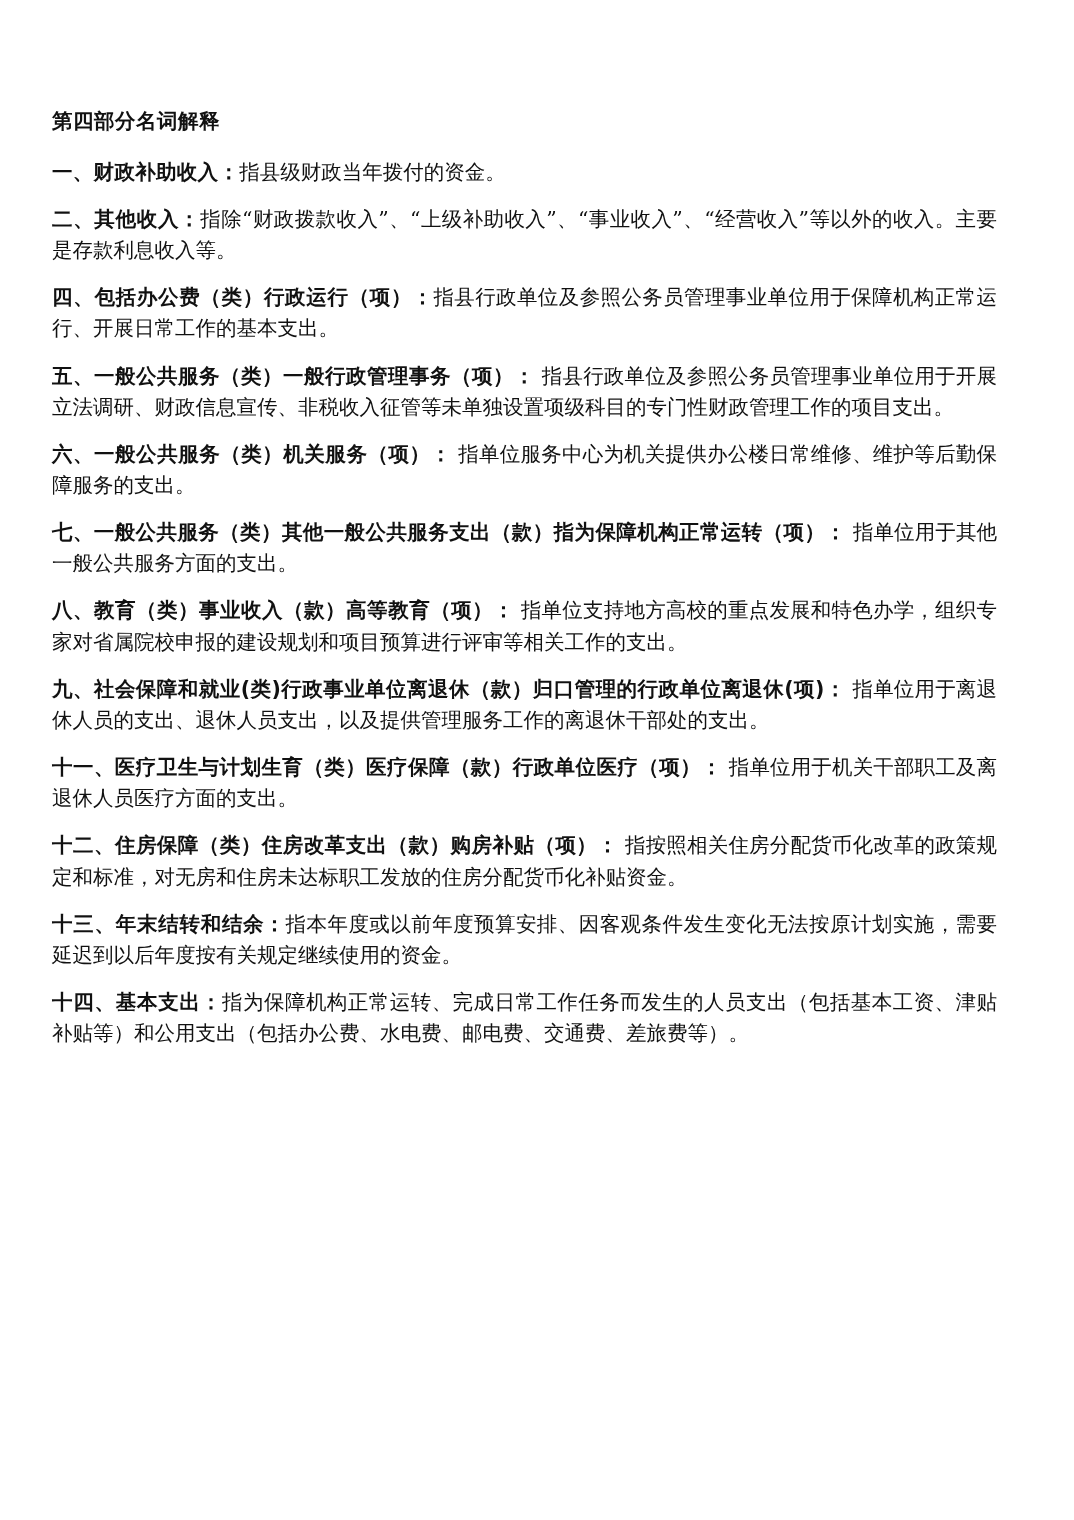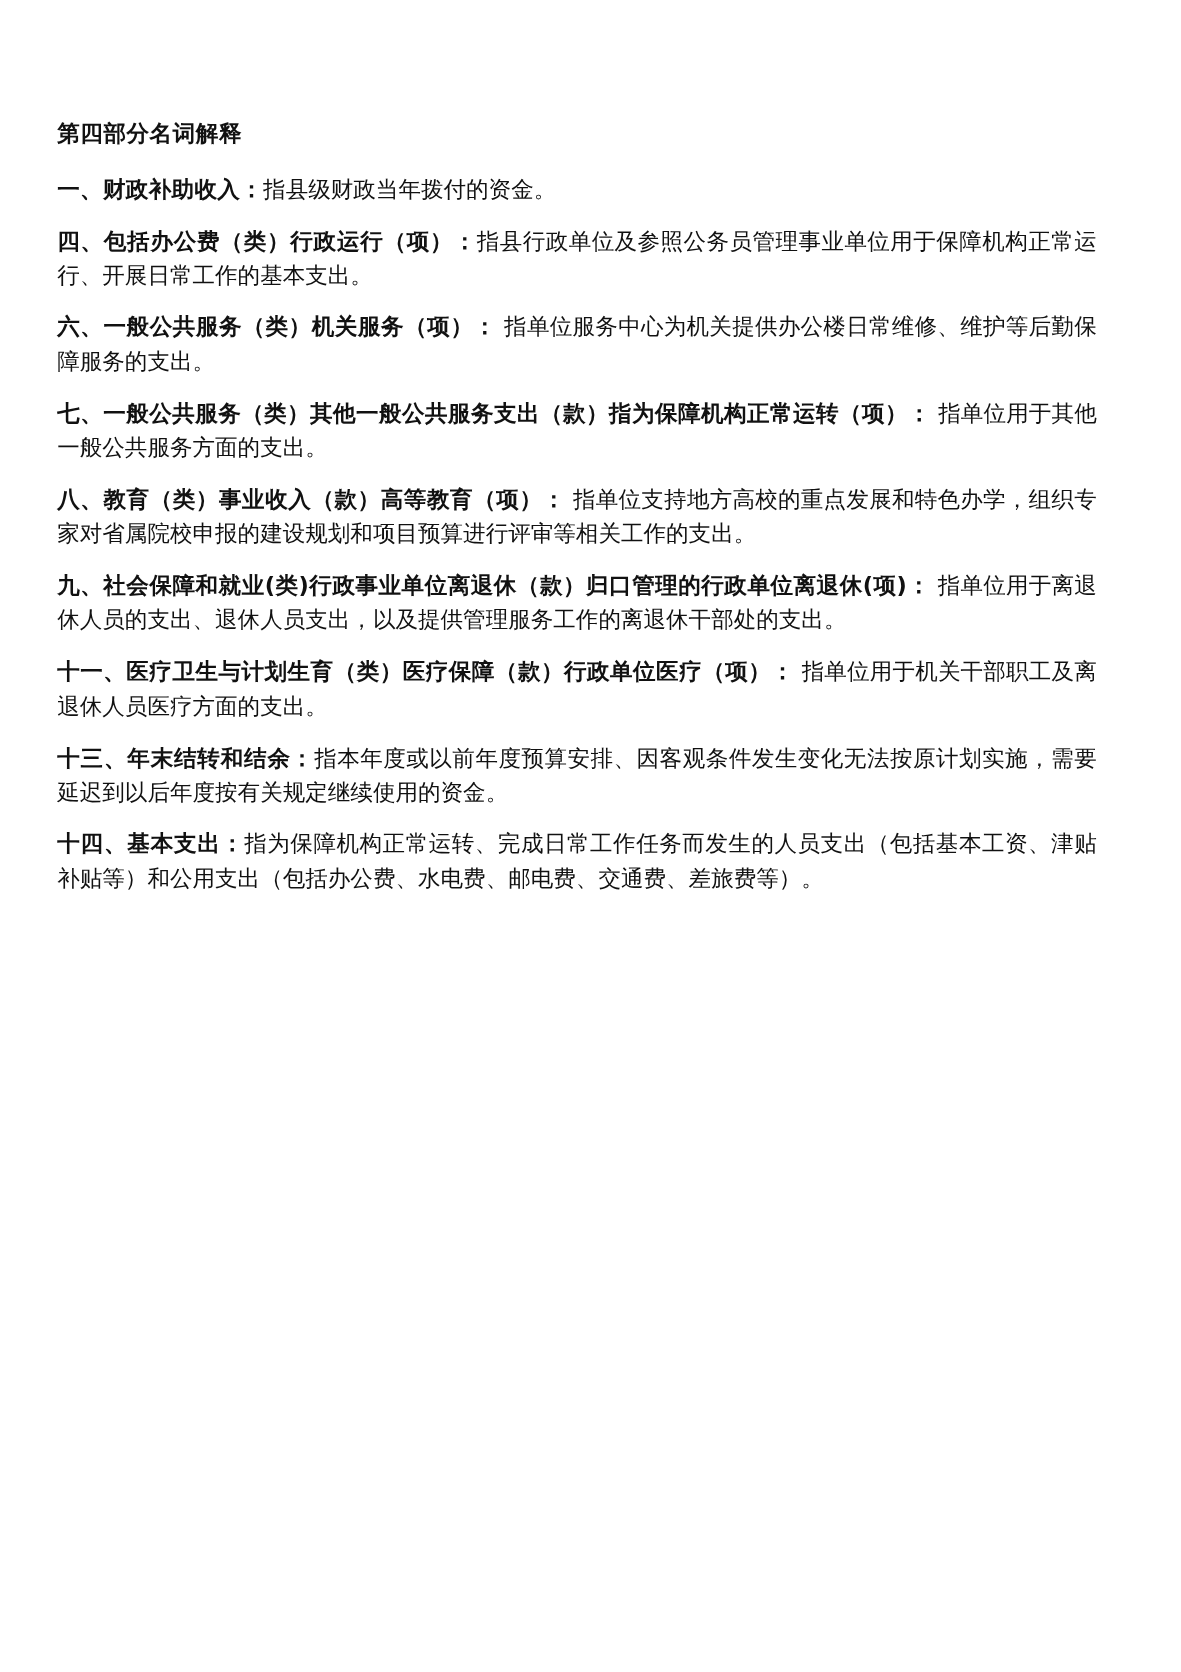--- a/index.html
+++ b/index.html
@@ -67,26 +67,32 @@
 <div class="page">
 
   <div class="content">
 
     <h1 class="doc-title">第四部分名词解释</h1>
 
     <p class="para">
       <span class="lead">一、财政补助收入：</span><span class="body">指县级财政当年拨付的资金。</span>
     </p>
 
+    <p class="para">
+      <span class="lead">二、其他收入：</span><span class="body">指除“财政拨款收入”、“上级补助收入”、“事业收入”、“经营收入”等以外的收入。主要是存款利息收入等。</span>
+    </p>
 
 
     <p class="para">
       <span class="lead">四、包括办公费（类）行政运行（项）：</span><span class="body">指县行政单位及参照公务员管理事业单位用于保障机构正常运行、开展日常工作的基本支出。</span>
     </p>
 
+    <p class="para">
+      <span class="lead">五、一般公共服务（类）一般行政管理事务（项）：</span><span class="body"> 指县行政单位及参照公务员管理事业单位用于开展立法调研、财政信息宣传、非税收入征管等未单独设置项级科目的专门性财政管理工作的项目支出。</span>
+    </p>
 
     <p class="para">
       <span class="lead">六、一般公共服务（类）机关服务（项）：</span><span class="body"> 指单位服务中心为机关提供办公楼日常维修、维护等后勤保障服务的支出。</span>
     </p>
 
     <p class="para">
       <span class="lead">七、一般公共服务（类）其他一般公共服务支出（款）指为保障机构正常运转（项）：</span><span class="body"> 指单位用于其他一般公共服务方面的支出。</span>
     </p>
 
     <p class="para">
@@ -95,20 +101,23 @@
 
     <p class="para">
       <span class="lead">九、社会保障和就业(类)行政事业单位离退休（款）归口管理的行政单位离退休(项)：</span><span class="body"> 指单位用于离退休人员的支出、退休人员支出，以及提供管理服务工作的离退休干部处的支出。</span>
     </p>
 
 
     <p class="para">
       <span class="lead">十一、医疗卫生与计划生育（类）医疗保障（款）行政单位医疗（项）：</span><span class="body"> 指单位用于机关干部职工及离退休人员医疗方面的支出。</span>
     </p>
 
+    <p class="para">
+      <span class="lead">十二、住房保障（类）住房改革支出（款）购房补贴（项）：</span><span class="body"> 指按照相关住房分配货币化改革的政策规定和标准，对无房和住房未达标职工发放的住房分配货币化补贴资金。</span>
+    </p>
 
     <p class="para">
       <span class="lead">十三、年末结转和结余：</span><span class="body">指本年度或以前年度预算安排、因客观条件发生变化无法按原计划实施，需要延迟到以后年度按有关规定继续使用的资金。</span>
     </p>
 
     <p class="para">
       <span class="lead">十四、基本支出：</span><span class="body">指为保障机构正常运转、完成日常工作任务而发生的人员支出（包括基本工资、津贴补贴等）和公用支出（包括办公费、水电费、邮电费、交通费、差旅费等）。</span>
     </p>
 
   </div>

